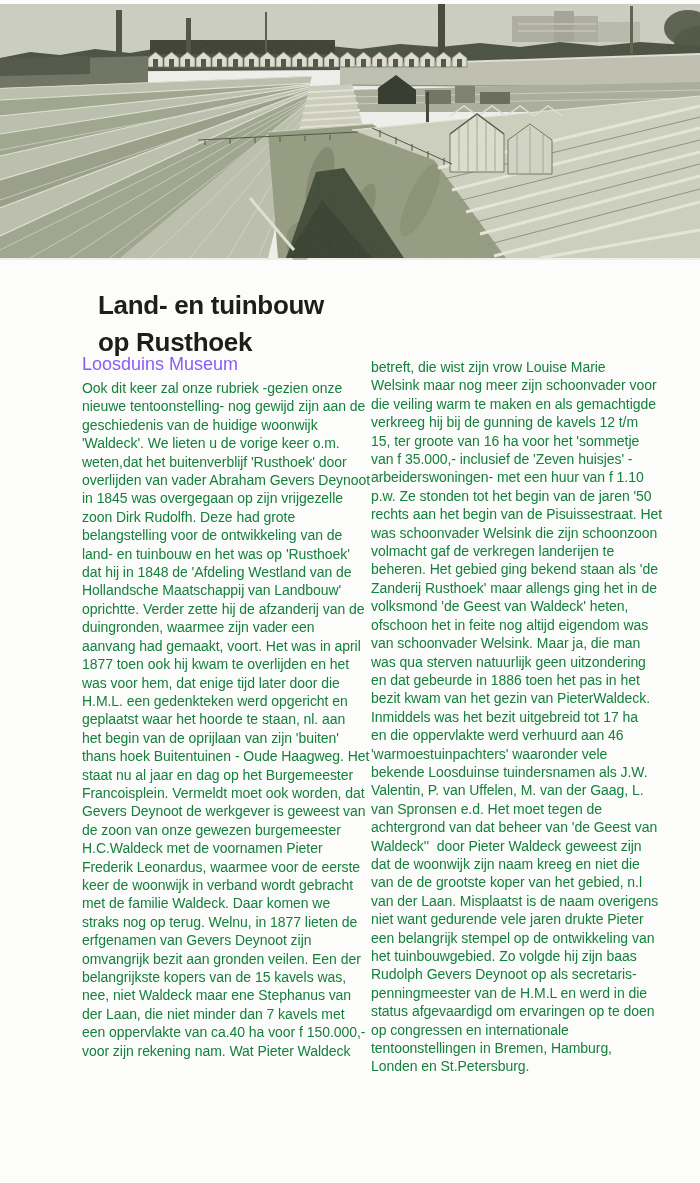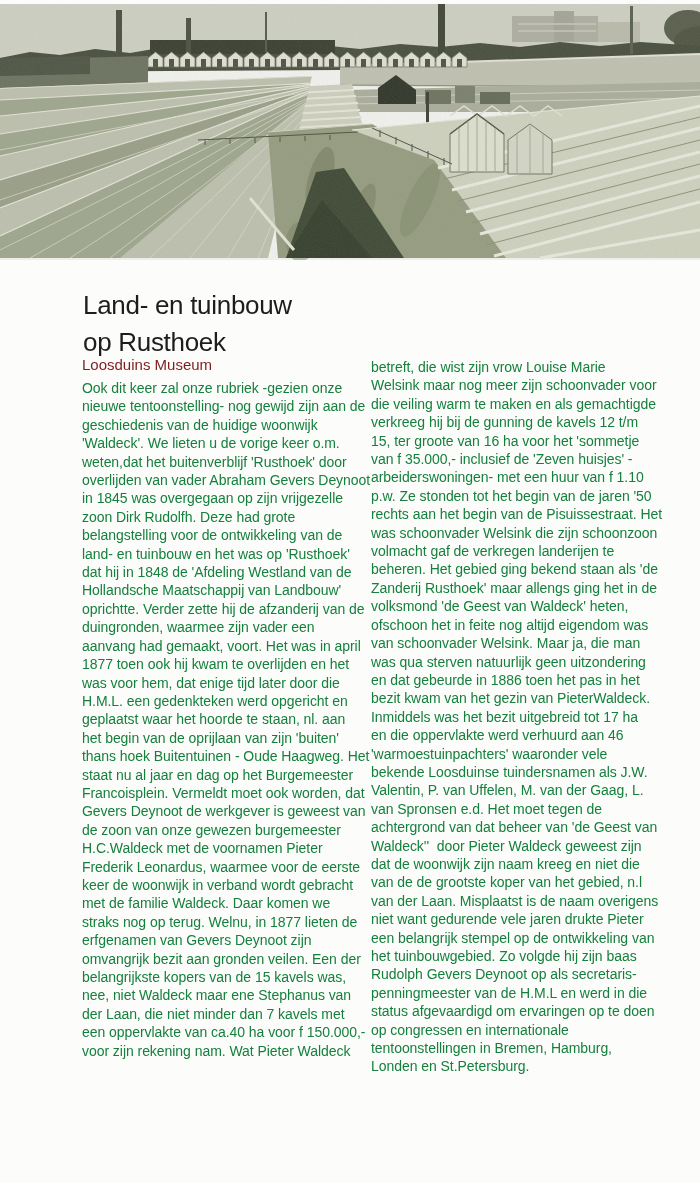--- a/index.html
+++ b/index.html
@@ -7,27 +7,27 @@
     width:700px;height:1183px;position:relative;
     background:#fcfcfa;
     font-family:"Liberation Sans",sans-serif;
     color:#262624;overflow:hidden;
   }
   .photo-wrap{
     position:absolute;left:0;top:0;width:700px;height:260px;
   }
   .photo-wrap svg{display:block;}
   .article-title{
-    position:absolute;left:83px;top:270px;
-    font-size:26px;line-height:37px;font-weight:400;
+    position:absolute;left:98px;top:270px;
+    font-size:26px;line-height:37px;font-weight:700;
     letter-spacing:-0.3px;color:#1d1d1b;white-space:pre-line;
   }
   .byline{
     position:absolute;left:82px;top:357px;
-    font-size:15px;line-height:15px;color:#7f1d1d;
+    font-size:18px;line-height:15px;color:#8b5cf6;
   }
   .col{
     position:absolute;font-size:14px;line-height:18.4px;
     color:#15803d;white-space:pre;letter-spacing:-0.05px;
   }
   .col-left{left:82px;top:379px;}
   .col-right{left:371px;top:358px;}
 </style>
 </head>
 <body>

